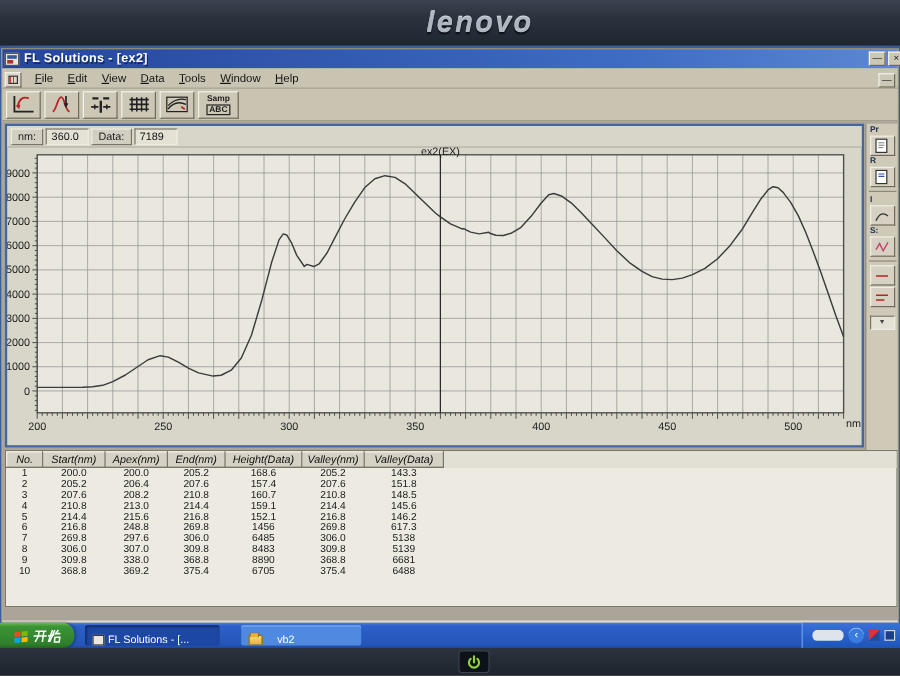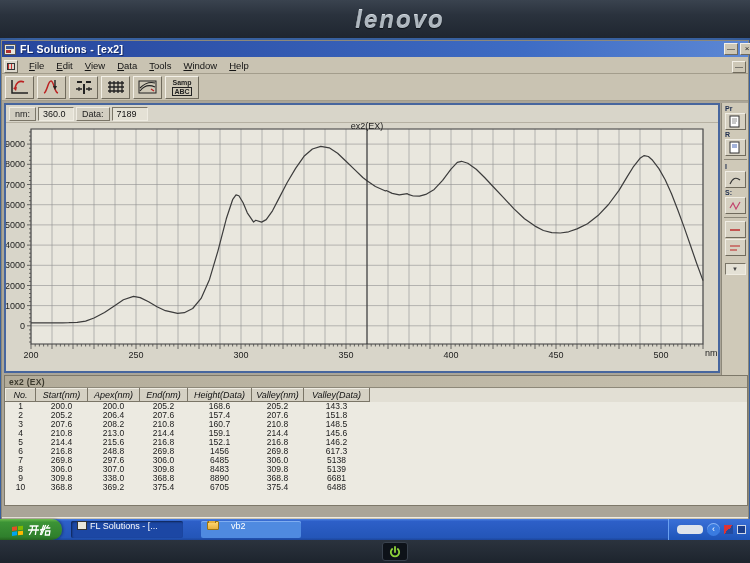--- a/index.html
+++ b/index.html
@@ -102,21 +102,21 @@
   .status-text { font-size:9px; color:#222; }
 
   
   .taskbar { position:absolute; left:0; bottom:0; width:750px; height:21px;
     background:linear-gradient(180deg,#4a7fe0 0%,#2d5fc8 12%,#2456b8 88%,#1c469c 100%);
     display:flex; align-items:center; }
   .start-btn { width:62px; height:21px; border-radius:0 10px 10px 0;
     background:linear-gradient(180deg,#6cbb4e 0%,#3c9436 15%,#2f7f2c 85%,#24631f 100%);
     display:flex; align-items:center; justify-content:center; gap:3px;
     box-shadow:1px 0 3px rgba(0,0,0,.4); flex:0 0 auto; }
-  .task-item { height:17px; margin-left:9px; border-radius:2px; display:flex; align-items:flex-start;
+  .task-item { height:17px; margin-left:9px; border-radius:2px; display:flex; align-items:flex-end;
     gap:3px; padding:0 6px; color:#fff; font-size:9px; white-space:nowrap; overflow:hidden; }
   .task-item.active { width:112px; background:#1c47a4; box-shadow:inset 1px 1px 2px rgba(0,0,0,.5); }
   .task-item.idle { width:100px; background:#4f8ae0; box-shadow:inset 0 1px 0 #7fadf0; margin-left:18px;gap:12px; }
   .task-icon { width:10px; height:9px; background:#e8e6dd; border:1px solid #333; flex:0 0 auto; }
   .folder-icon { width:12px; height:9px; background:linear-gradient(#ffd977,#e8b23c);
     border:1px solid #9a7413; border-radius:1px; position:relative; flex:0 0 auto; }
   .folder-icon:before { content:""; position:absolute; left:0; top:-3px; width:6px; height:3px;
     background:#e8b23c; border:1px solid #9a7413; border-bottom:none; border-radius:1px 1px 0 0; }
   .tray { margin-left:auto; height:21px; display:flex; align-items:center; gap:4px;
     padding:0 4px 0 8px; background:linear-gradient(180deg,#3a70d8,#1d54b8); border-left:1px solid #6aa0f0; }
@@ -533,23 +533,20 @@
           </div>
           <div class="sp-btn">
             <svg width="14" height="13">
               <path d="M2,5 H12 M2,9 H9" stroke="#b22" stroke-width="1.2"></path>
             </svg>
           </div>
           <div class="sp-combo">▼</div>
         </div>
 
         <div class="table-child">
-          <div class="table-titlebar">
-            <span class="table-title-text">ex2 (EX)</span>
-          </div>
           <table class="peaks">
             <colgroup>
               <col style="width:30px">
                 <col style="width:52px">
                 <col style="width:52px">
               <col style="width:48px">
                 <col style="width:64px">
                 <col style="width:52px">
               <col style="width:66px">
                 <col>

